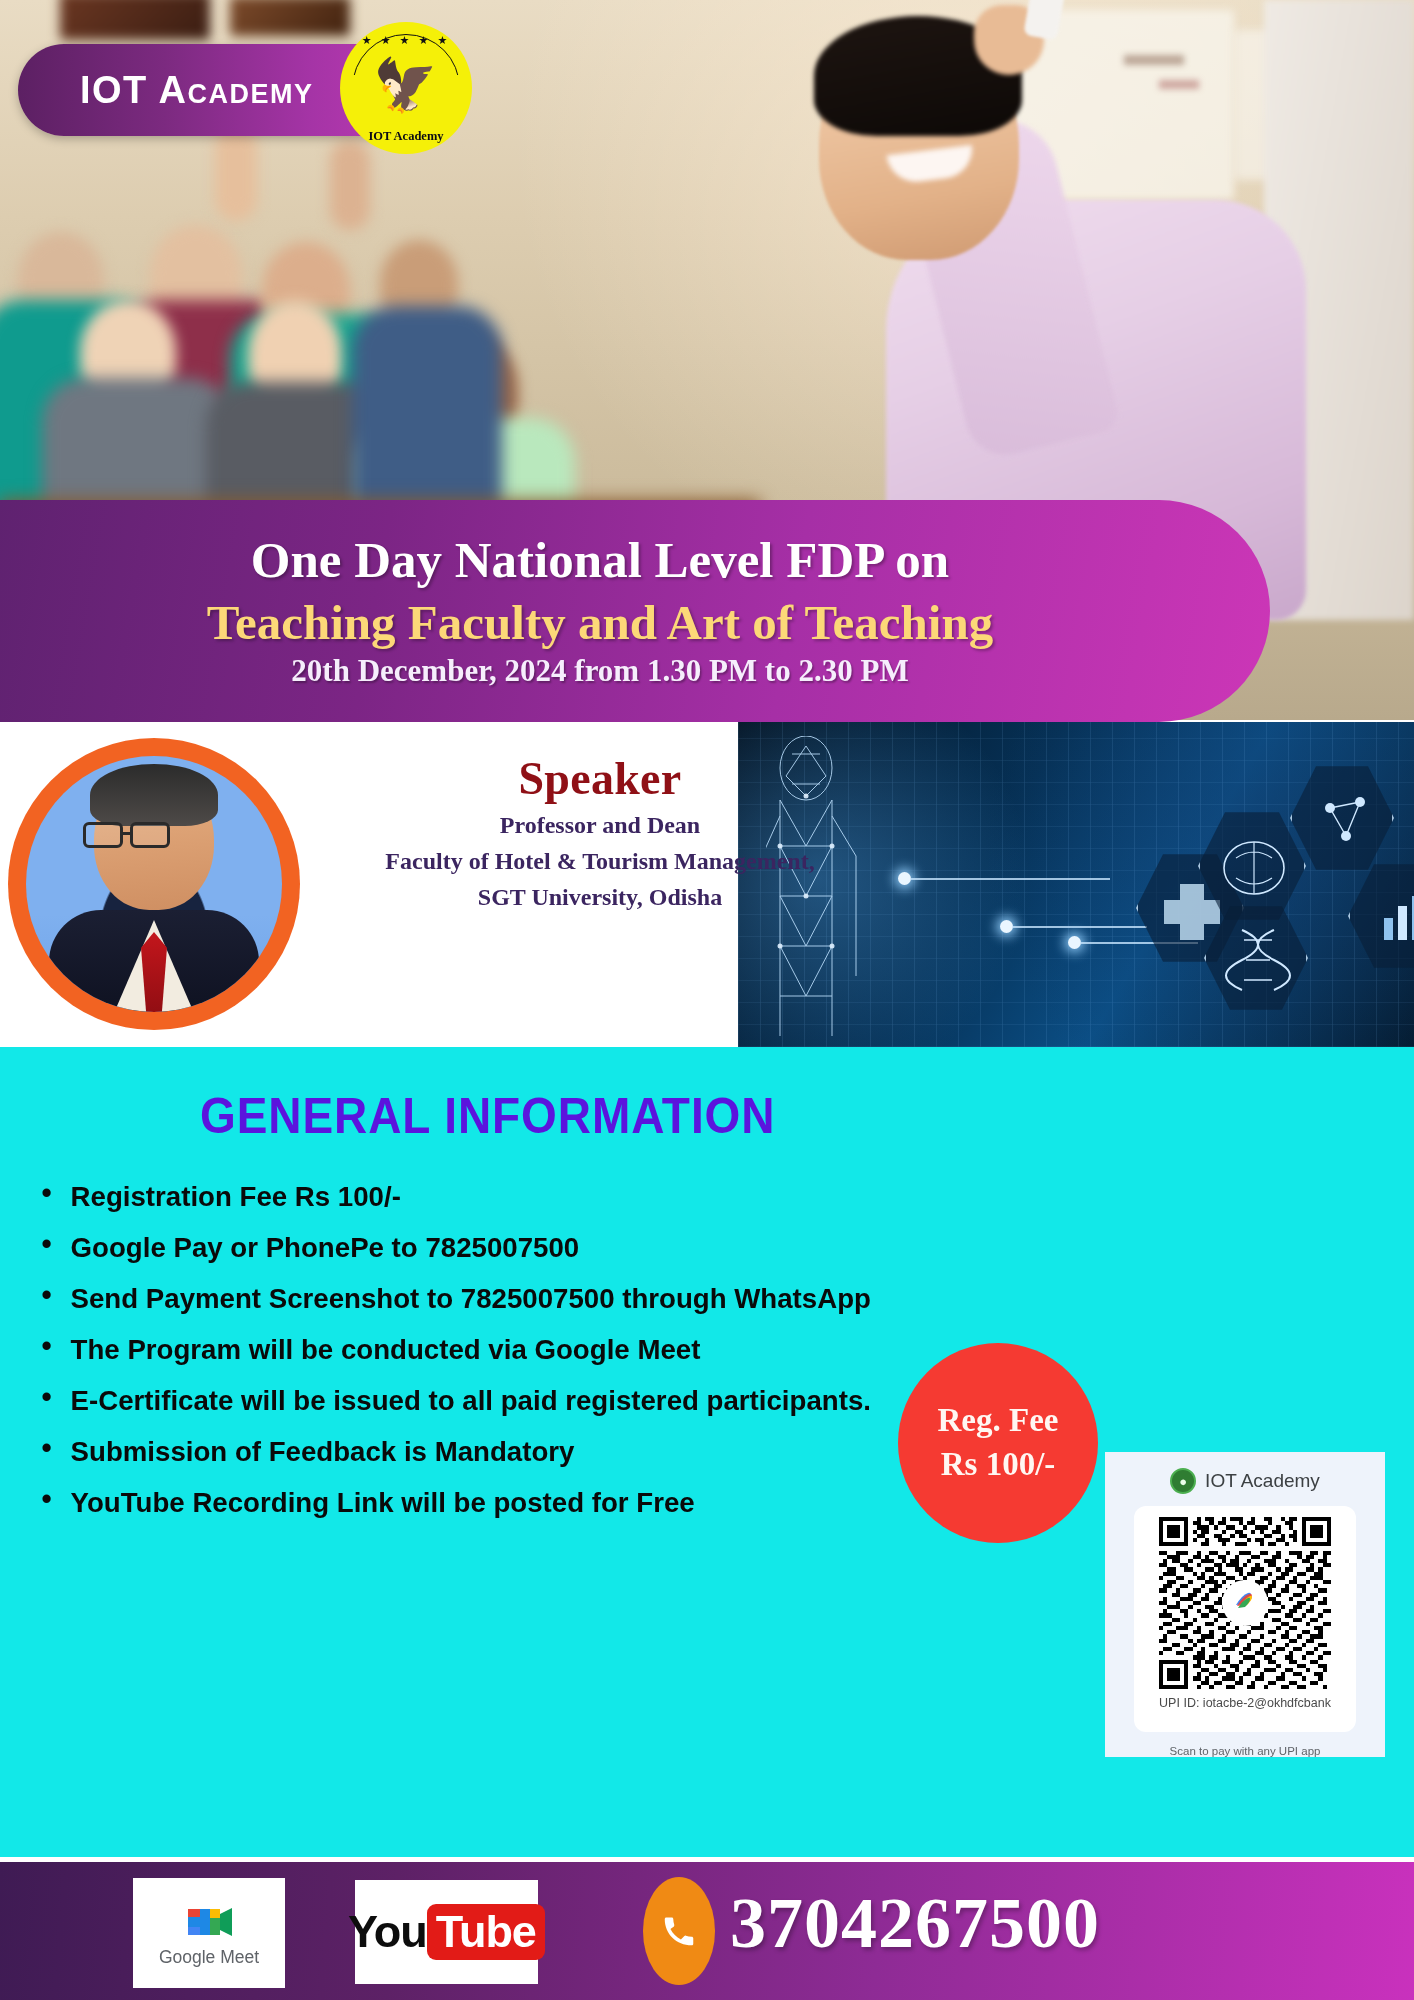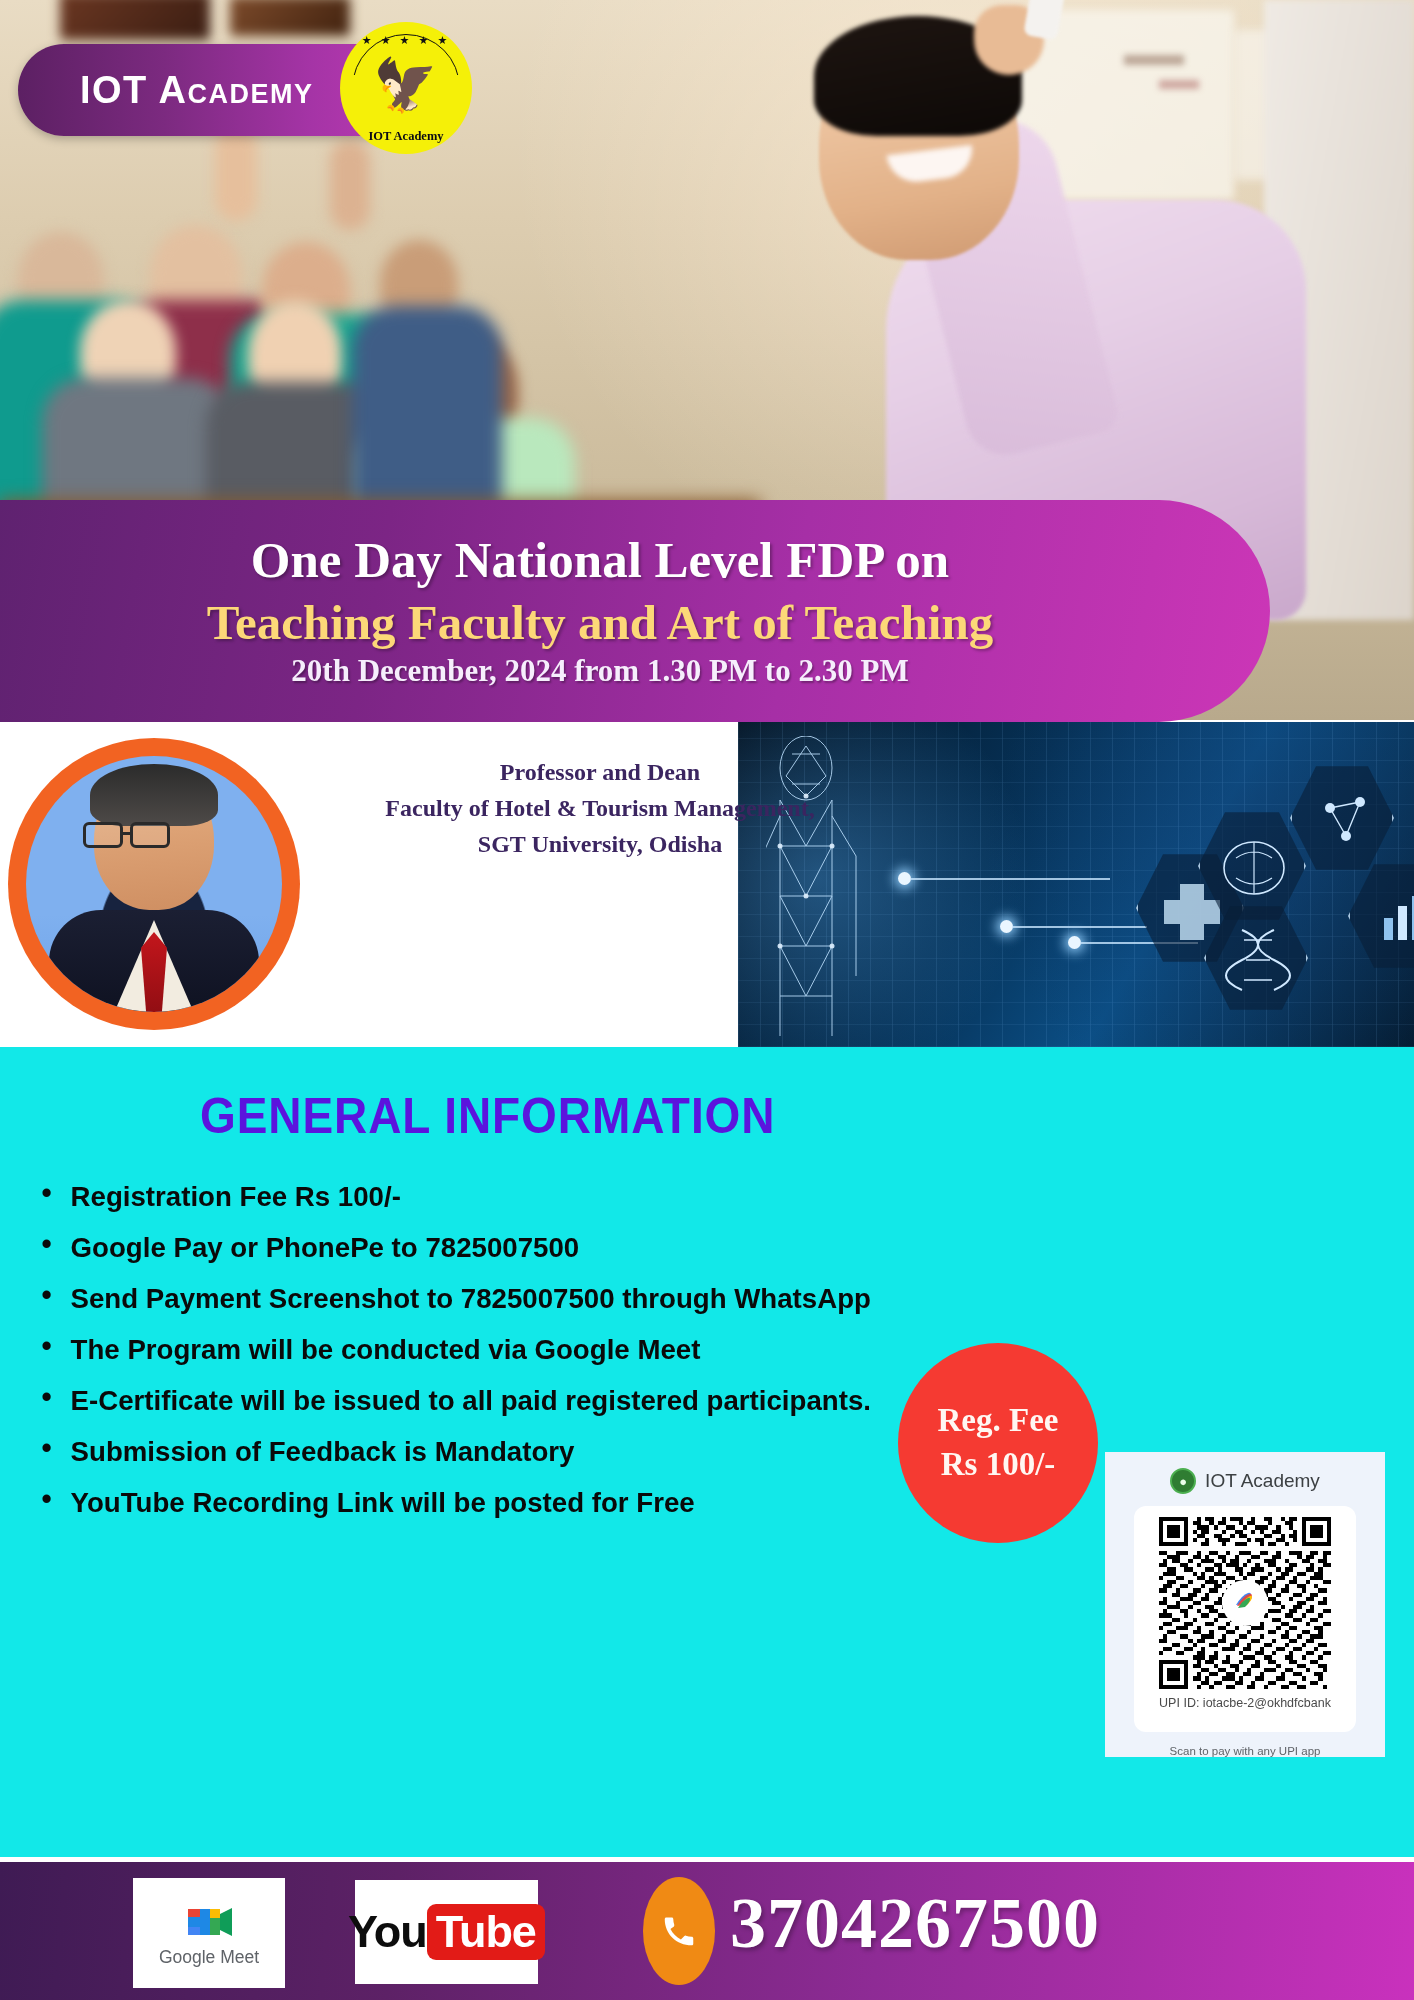--- a/index.html
+++ b/index.html
@@ -504,20 +504,21 @@
       <div class="sp-tie"></div>
       <div class="sp-head"></div>
       <div class="sp-hair"></div>
       <div class="sp-glass-l"></div>
       <div class="sp-glass-r"></div>
       <div class="sp-glass-bridge"></div>
     </div>
   </div>
 
   <div class="speaker-text">
+    <div class="speaker-head">Speaker</div>
     <div class="speaker-role">Professor and Dean</div>
     <div class="speaker-faculty">Faculty of Hotel &amp; Tourism Management,</div>
     <div class="speaker-univ">SGT University, Odisha</div>
   </div>
 </div>
 
 <div class="info-section">
   <div class="info-title">GENERAL INFORMATION</div>
   <ul class="info-list">
     <li>Registration Fee Rs 100/-</li>

